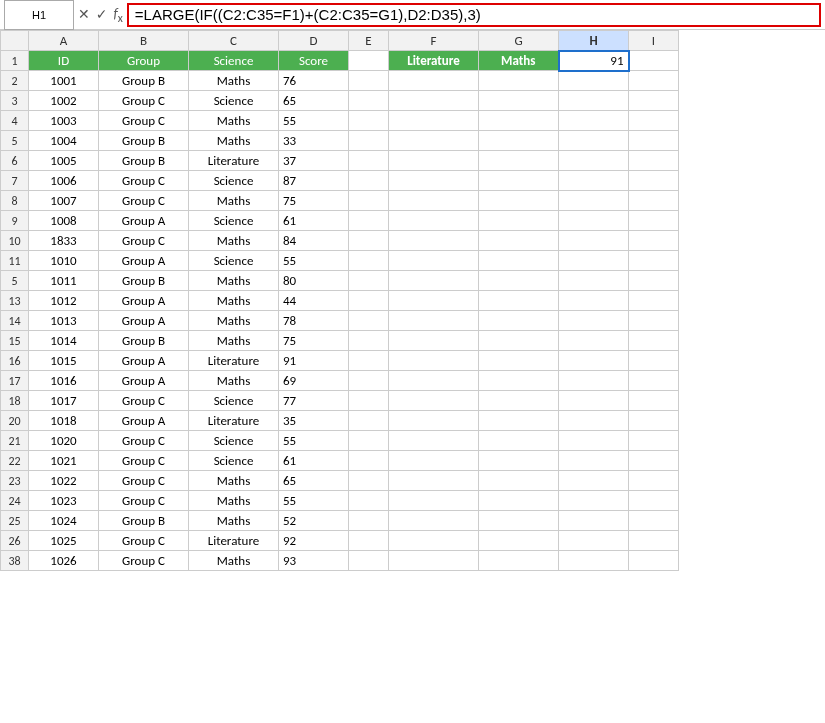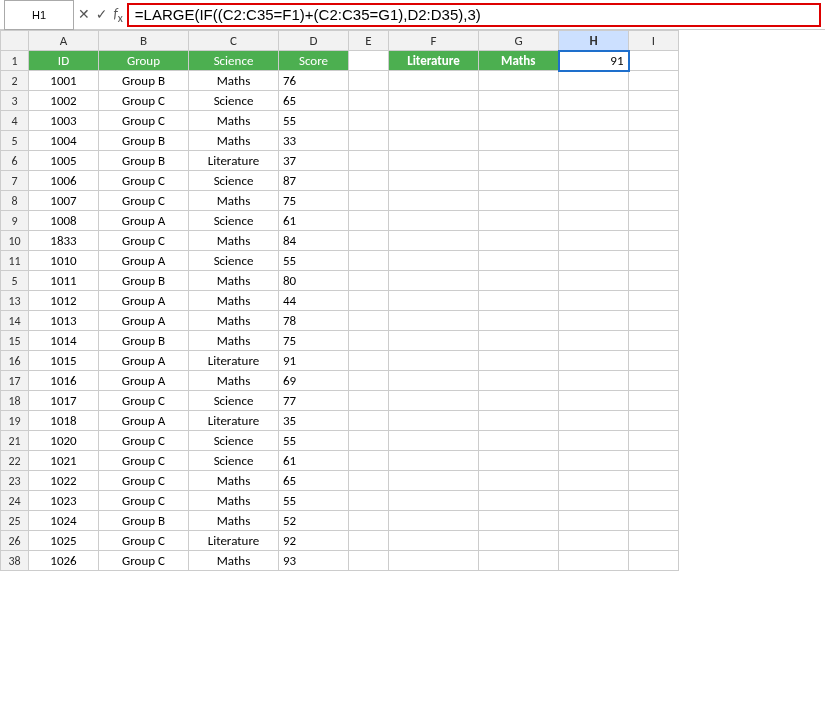--- a/index.html
+++ b/index.html
@@ -398,21 +398,21 @@
             <td class="cell text-center">Group C</td>
             <td class="cell text-center">Science</td>
             <td class="cell text-right">77</td>
             <td class="cell"></td>
             <td class="cell"></td>
             <td class="cell"></td>
             <td class="cell"></td>
             <td class="cell"></td>
           </tr>
           <tr>
-            <td class="row-num">19</td>
+            <td class="row-num">20</td>
             <td class="cell text-center">1018</td>
             <td class="cell text-center">Group A</td>
             <td class="cell text-center">Literature</td>
             <td class="cell text-right">35</td>
             <td class="cell"></td>
             <td class="cell"></td>
             <td class="cell"></td>
             <td class="cell"></td>
             <td class="cell"></td>
           </tr>

